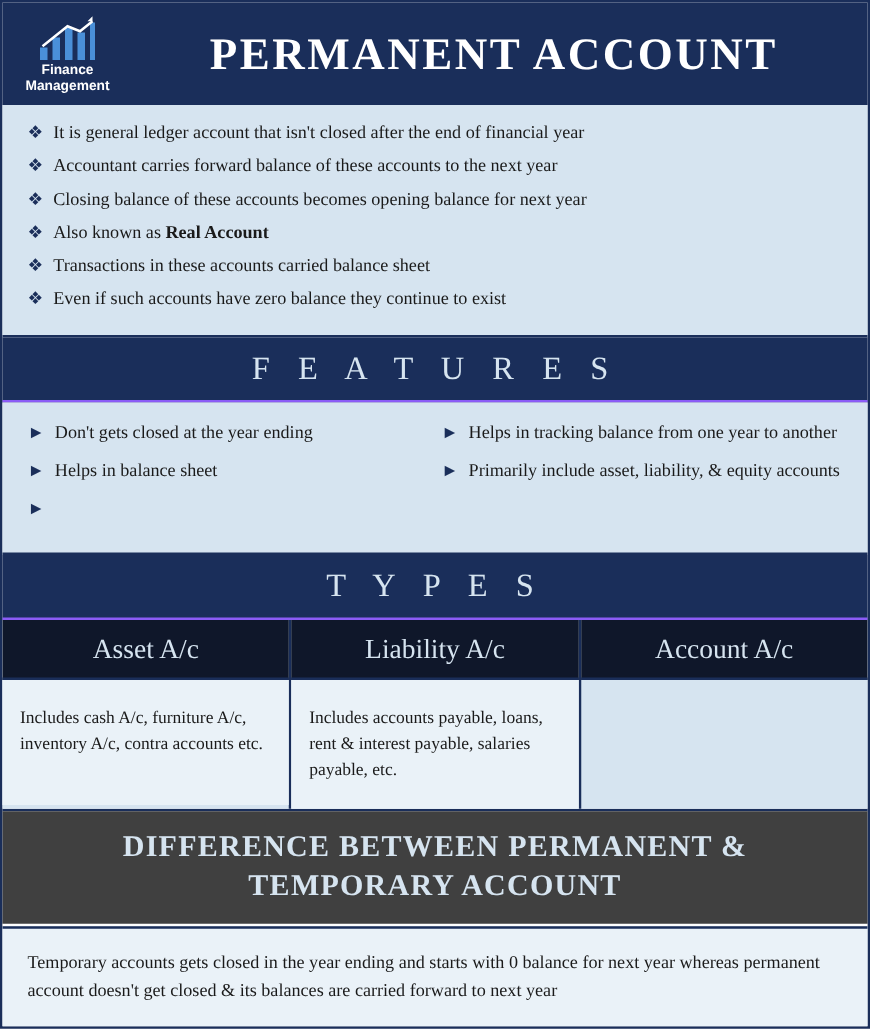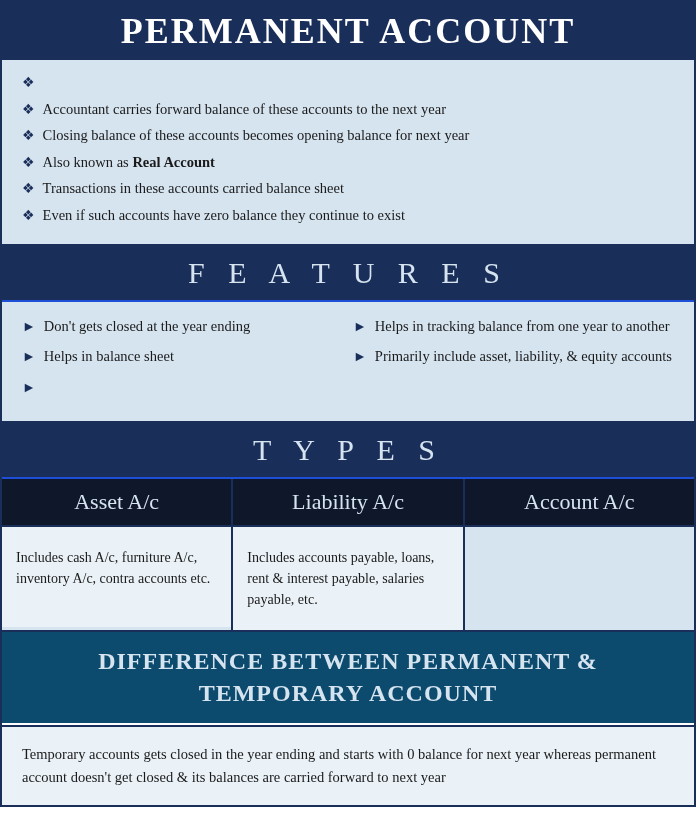--- a/index.html
+++ b/index.html
@@ -77,24 +77,24 @@
       margin-top: 1px;
       flex-shrink: 0;
     }
 
     
     .section-header {
       background: #1a2e5a;
       text-align: center;
       padding: 10px 0;
       color: #d6e4f0;
-      font-size: 30px;
+      font-size: 26px;
       letter-spacing: 8px;
       font-family: Georgia, serif;
-      border-bottom: 2px solid #1d4ed8;
+      border-bottom: 2px solid #8b5cf6;
     }
 
     
     .features-grid {
       display: flex;
       background: #d6e4f0;
       border-bottom: 2px solid #1a2e5a;
       padding: 14px 20px;
       gap: 10px;
     }
@@ -149,21 +149,21 @@
       padding: 20px 14px;
       font-size: 14px;
       color: #1a1a1a;
       line-height: 1.5;
       background: #eaf2f8;
       min-height: 100px;
     }
 
     
     .diff-header {
-      background: #0c4a6e;
+      background: #404040;
       color: #d6e4f0;
       font-size: 24px;
       font-weight: bold;
       text-align: center;
       padding: 14px 20px;
       letter-spacing: 1px;
       font-family: Georgia, serif;
       line-height: 1.3;
       border-bottom: 2px solid #fff;
     }
@@ -175,27 +175,45 @@
       line-height: 1.6;
       border-top: 2px solid #1a2e5a;
     }
   </style>
 </head>
 <body>
 
 <div class="page">
 
   <div class="header">
+    <div class="logo-area">
+      <svg class="logo-icon" viewBox="0 0 48 40" xmlns="http://www.w3.org/2000/svg">
+
+        <rect x="2" y="28" width="6" height="10" fill="#4a90d9"></rect>
+        <rect x="12" y="20" width="6" height="18" fill="#4a90d9"></rect>
+        <rect x="22" y="12" width="6" height="26" fill="#4a90d9"></rect>
+        <rect x="32" y="16" width="6" height="22" fill="#4a90d9"></rect>
+        <rect x="42" y="8" width="4" height="30" fill="#4a90d9"></rect>
+
+        <polyline points="4,27 14,19 24,11 34,15 44,7" stroke="#fff" stroke-width="2" fill="none"></polyline>
+        <polygon points="44,7 40,7 44,3" fill="#fff"></polygon>
+      </svg>
+      <div class="logo-text">
+        <span>Finance</span><br>
+        <span>Management</span>
+      </div>
+    </div>
     <div class="header-title">PERMANENT ACCOUNT</div>
   </div>
 
   <div class="bullet-section">
     <ul>
       <li>
         <span class="diamond">❖</span>
+        <span>It is general ledger account that isn't closed after the end of financial year</span>
       </li>
       <li>
         <span class="diamond">❖</span>
         <span>Accountant carries forward balance of these accounts to the next year</span>
       </li>
       <li>
         <span class="diamond">❖</span>
         <span>Closing balance of these accounts becomes opening balance for next year</span>
       </li>
       <li>

